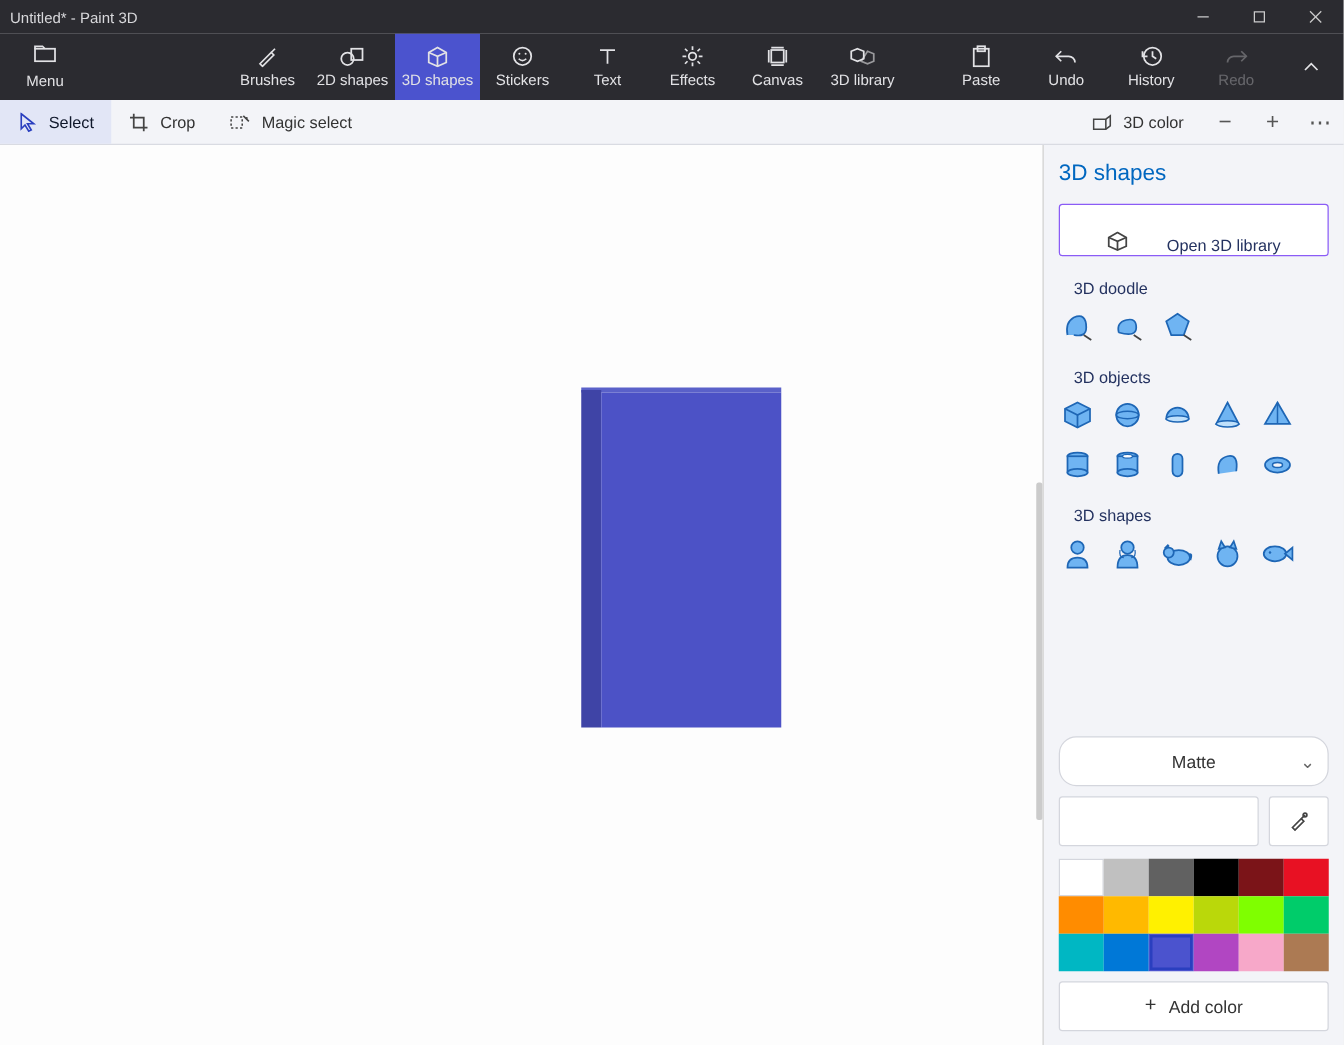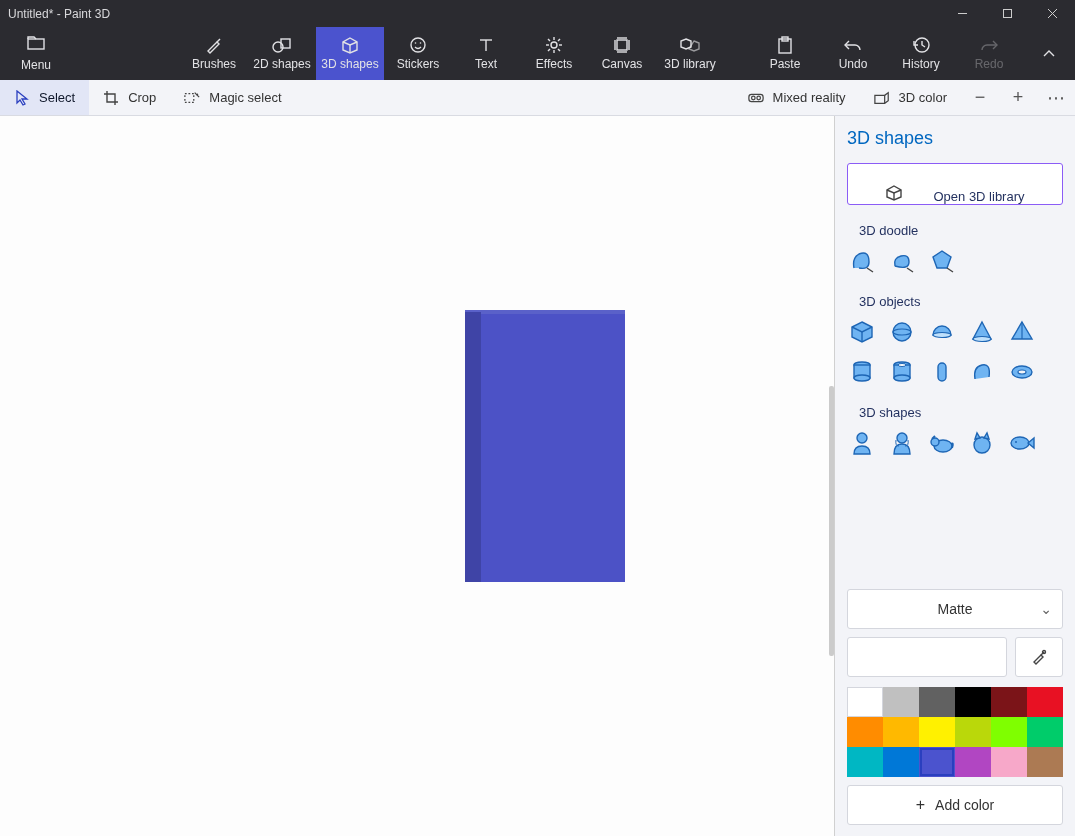--- a/index.html
+++ b/index.html
@@ -191,21 +191,21 @@
   }
   .sp-ico {
     width: 30px; height: 30px;
     display:flex; align-items:center; justify-content:center;
   }
   .sp-ico svg { width: 26px; height: 26px; }
 
   .material-pulldown {
     height: 38px;
     border:1px solid #d4d6dd;
-    border-radius:3px;
+    border-radius:14px;
     background:#fff;
     display:flex; align-items:center; justify-content:center;
     position: relative;
     font-size: 14px;
     color:#333;
     margin-top: auto;
   }
   .material-pulldown .chev {
     position:absolute; right:10px; top:50%; transform:translateY(-50%);
     color:#666;
@@ -435,30 +435,20 @@
     <span class="sb-icon">
       <svg width="18" height="16" viewBox="0 0 18 16">
           <rect x="1" y="3" width="10" height="10" class="stroke-d" stroke-dasharray="2 2"></rect>
           <path d="M12 2 L17 7" class="stroke-d"></path>
           <circle cx="15" cy="4" r="1" fill="#444"></circle>
         </svg>
     </span>
     <span>Magic select</span>
   </div>
   <div class="flex-spacer"></div>
-  <div class="sb-item">
-    <span class="sb-icon">
-      <svg width="18" height="14" viewBox="0 0 18 14">
-          <rect x="1" y="3" width="16" height="8" rx="3" class="stroke-d"></rect>
-          <circle cx="6" cy="7" r="2" class="stroke-d"></circle>
-          <circle cx="12" cy="7" r="2" class="stroke-d"></circle>
-        </svg>
-    </span>
-    <span>Mixed reality</span>
-  </div>
   <div class="sb-item">
     <span class="sb-icon">
       <svg width="18" height="14" viewBox="0 0 18 14">
           <polygon points="1,4 12,4 16,1 16,10 12,13 1,13" class="stroke-d"></polygon>
           <line x1="12" y1="4" x2="12" y2="13" class="stroke-d"></line>
         </svg>
     </span>
     <span>3D color</span>
   </div>
   <div class="zoom-btn">−</div>

